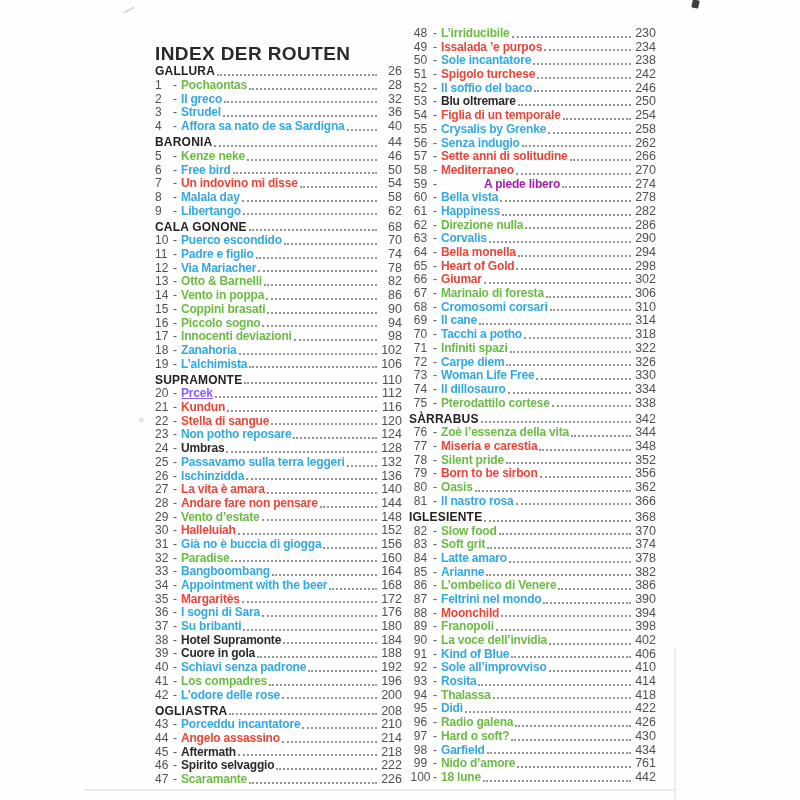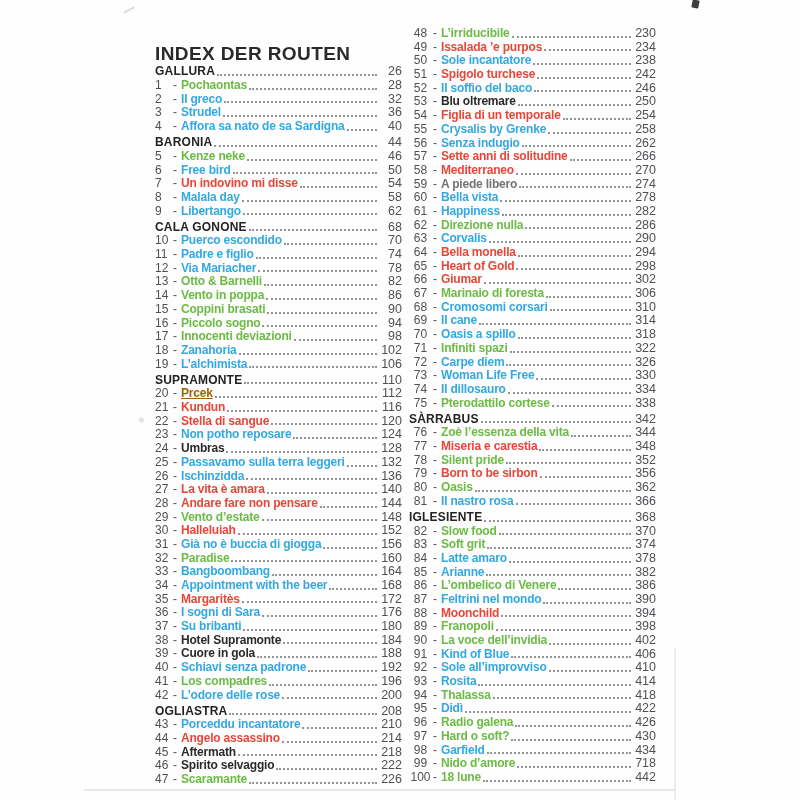--- a/index.html
+++ b/index.html
@@ -197,21 +197,21 @@
         <span class="pnum">106</span>
       </div>
       <div class="row section">
         <span class="sec">SUPRAMONTE</span>
         <span class="leader"></span>
         <span class="pnum">110</span>
       </div>
       <div class="row">
         <span class="num">20</span>
         <span class="dash">-</span>
-        <span class="rname" style="color: #a16207; text-decoration: underline;">Prcek</span>
+        <span class="rname" style="color: #8b5cf6; text-decoration: underline;">Prcek</span>
         <span class="leader"></span>
         <span class="pnum">112</span>
       </div>
       <div class="row">
         <span class="num">21</span>
         <span class="dash">-</span>
         <span class="rname" style="color: rgb(232, 70, 57);">Kundun</span>
         <span class="leader"></span>
         <span class="pnum">116</span>
       </div>
@@ -477,21 +477,21 @@
       <div class="row">
         <span class="num">58</span>
         <span class="dash">-</span>
         <span class="rname" style="color: rgb(232, 70, 57);">Mediterraneo</span>
         <span class="leader"></span>
         <span class="pnum">270</span>
       </div>
       <div class="row">
         <span class="num">59</span>
         <span class="dash">-</span>
-        <span class="rname" style="color: #737373;">A piede libero</span>
+        <span class="rname" style="color: #a21caf; margin-left: 43px;">A piede libero</span>
         <span class="leader"></span>
         <span class="pnum">274</span>
       </div>
       <div class="row">
         <span class="num">60</span>
         <span class="dash">-</span>
         <span class="rname" style="color: rgb(52, 168, 224);">Bella vista</span>
         <span class="leader"></span>
         <span class="pnum">278</span>
       </div>
@@ -554,21 +554,21 @@
       <div class="row">
         <span class="num">69</span>
         <span class="dash">-</span>
         <span class="rname" style="color: rgb(52, 168, 224);">Il cane</span>
         <span class="leader"></span>
         <span class="pnum">314</span>
       </div>
       <div class="row">
         <span class="num">70</span>
         <span class="dash">-</span>
-        <span class="rname" style="color: rgb(52, 168, 224);">Oasis a spillo</span>
+        <span class="rname" style="color: rgb(52, 168, 224);">Tacchi a potho</span>
         <span class="leader"></span>
         <span class="pnum">318</span>
       </div>
       <div class="row">
         <span class="num">71</span>
         <span class="dash">-</span>
         <span class="rname" style="color: rgb(108, 187, 69);">Infiniti spazi</span>
         <span class="leader"></span>
         <span class="pnum">322</span>
       </div>
@@ -769,21 +769,21 @@
         <span class="dash">-</span>
         <span class="rname" style="color: rgb(52, 168, 224);">Garfield</span>
         <span class="leader"></span>
         <span class="pnum">434</span>
       </div>
       <div class="row">
         <span class="num">99</span>
         <span class="dash">-</span>
         <span class="rname" style="color: rgb(108, 187, 69);">Nido d’amore</span>
         <span class="leader"></span>
-        <span class="pnum">718</span>
+        <span class="pnum">761</span>
       </div>
       <div class="row">
         <span class="num">100</span>
         <span class="dash">-</span>
         <span class="rname" style="color: rgb(108, 187, 69);">18 lune</span>
         <span class="leader"></span>
         <span class="pnum">442</span>
       </div>
     </div>
 

